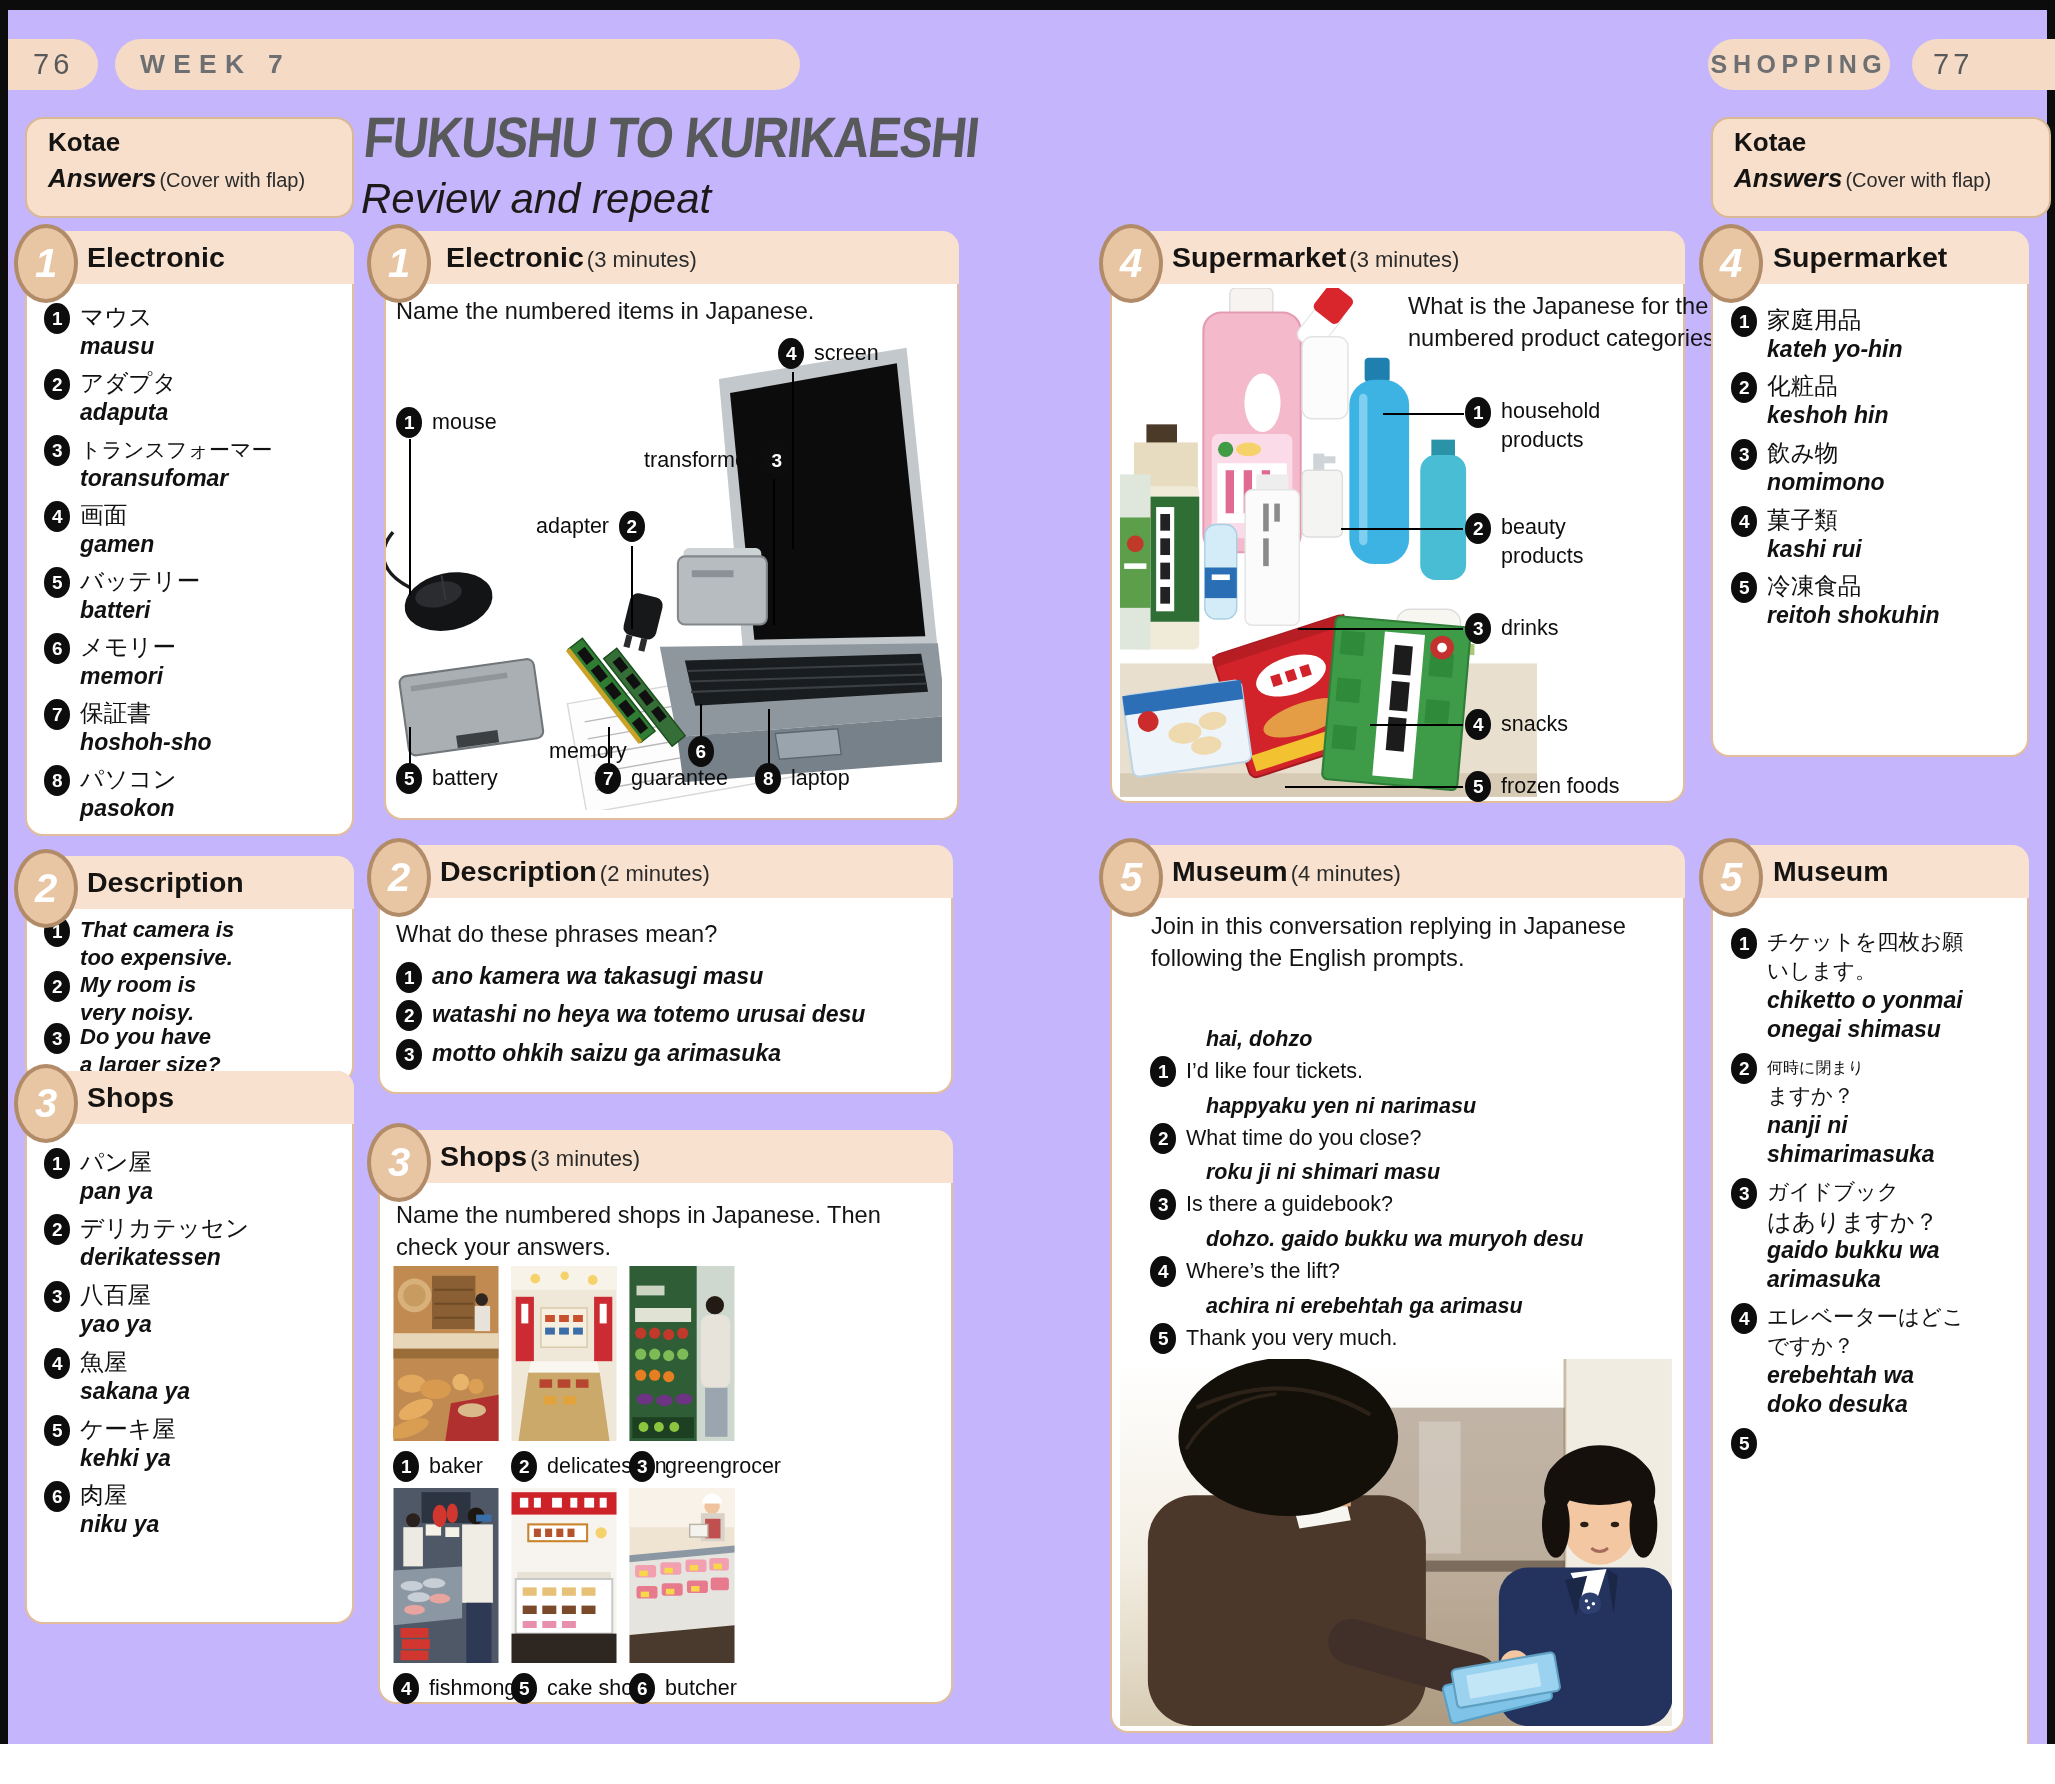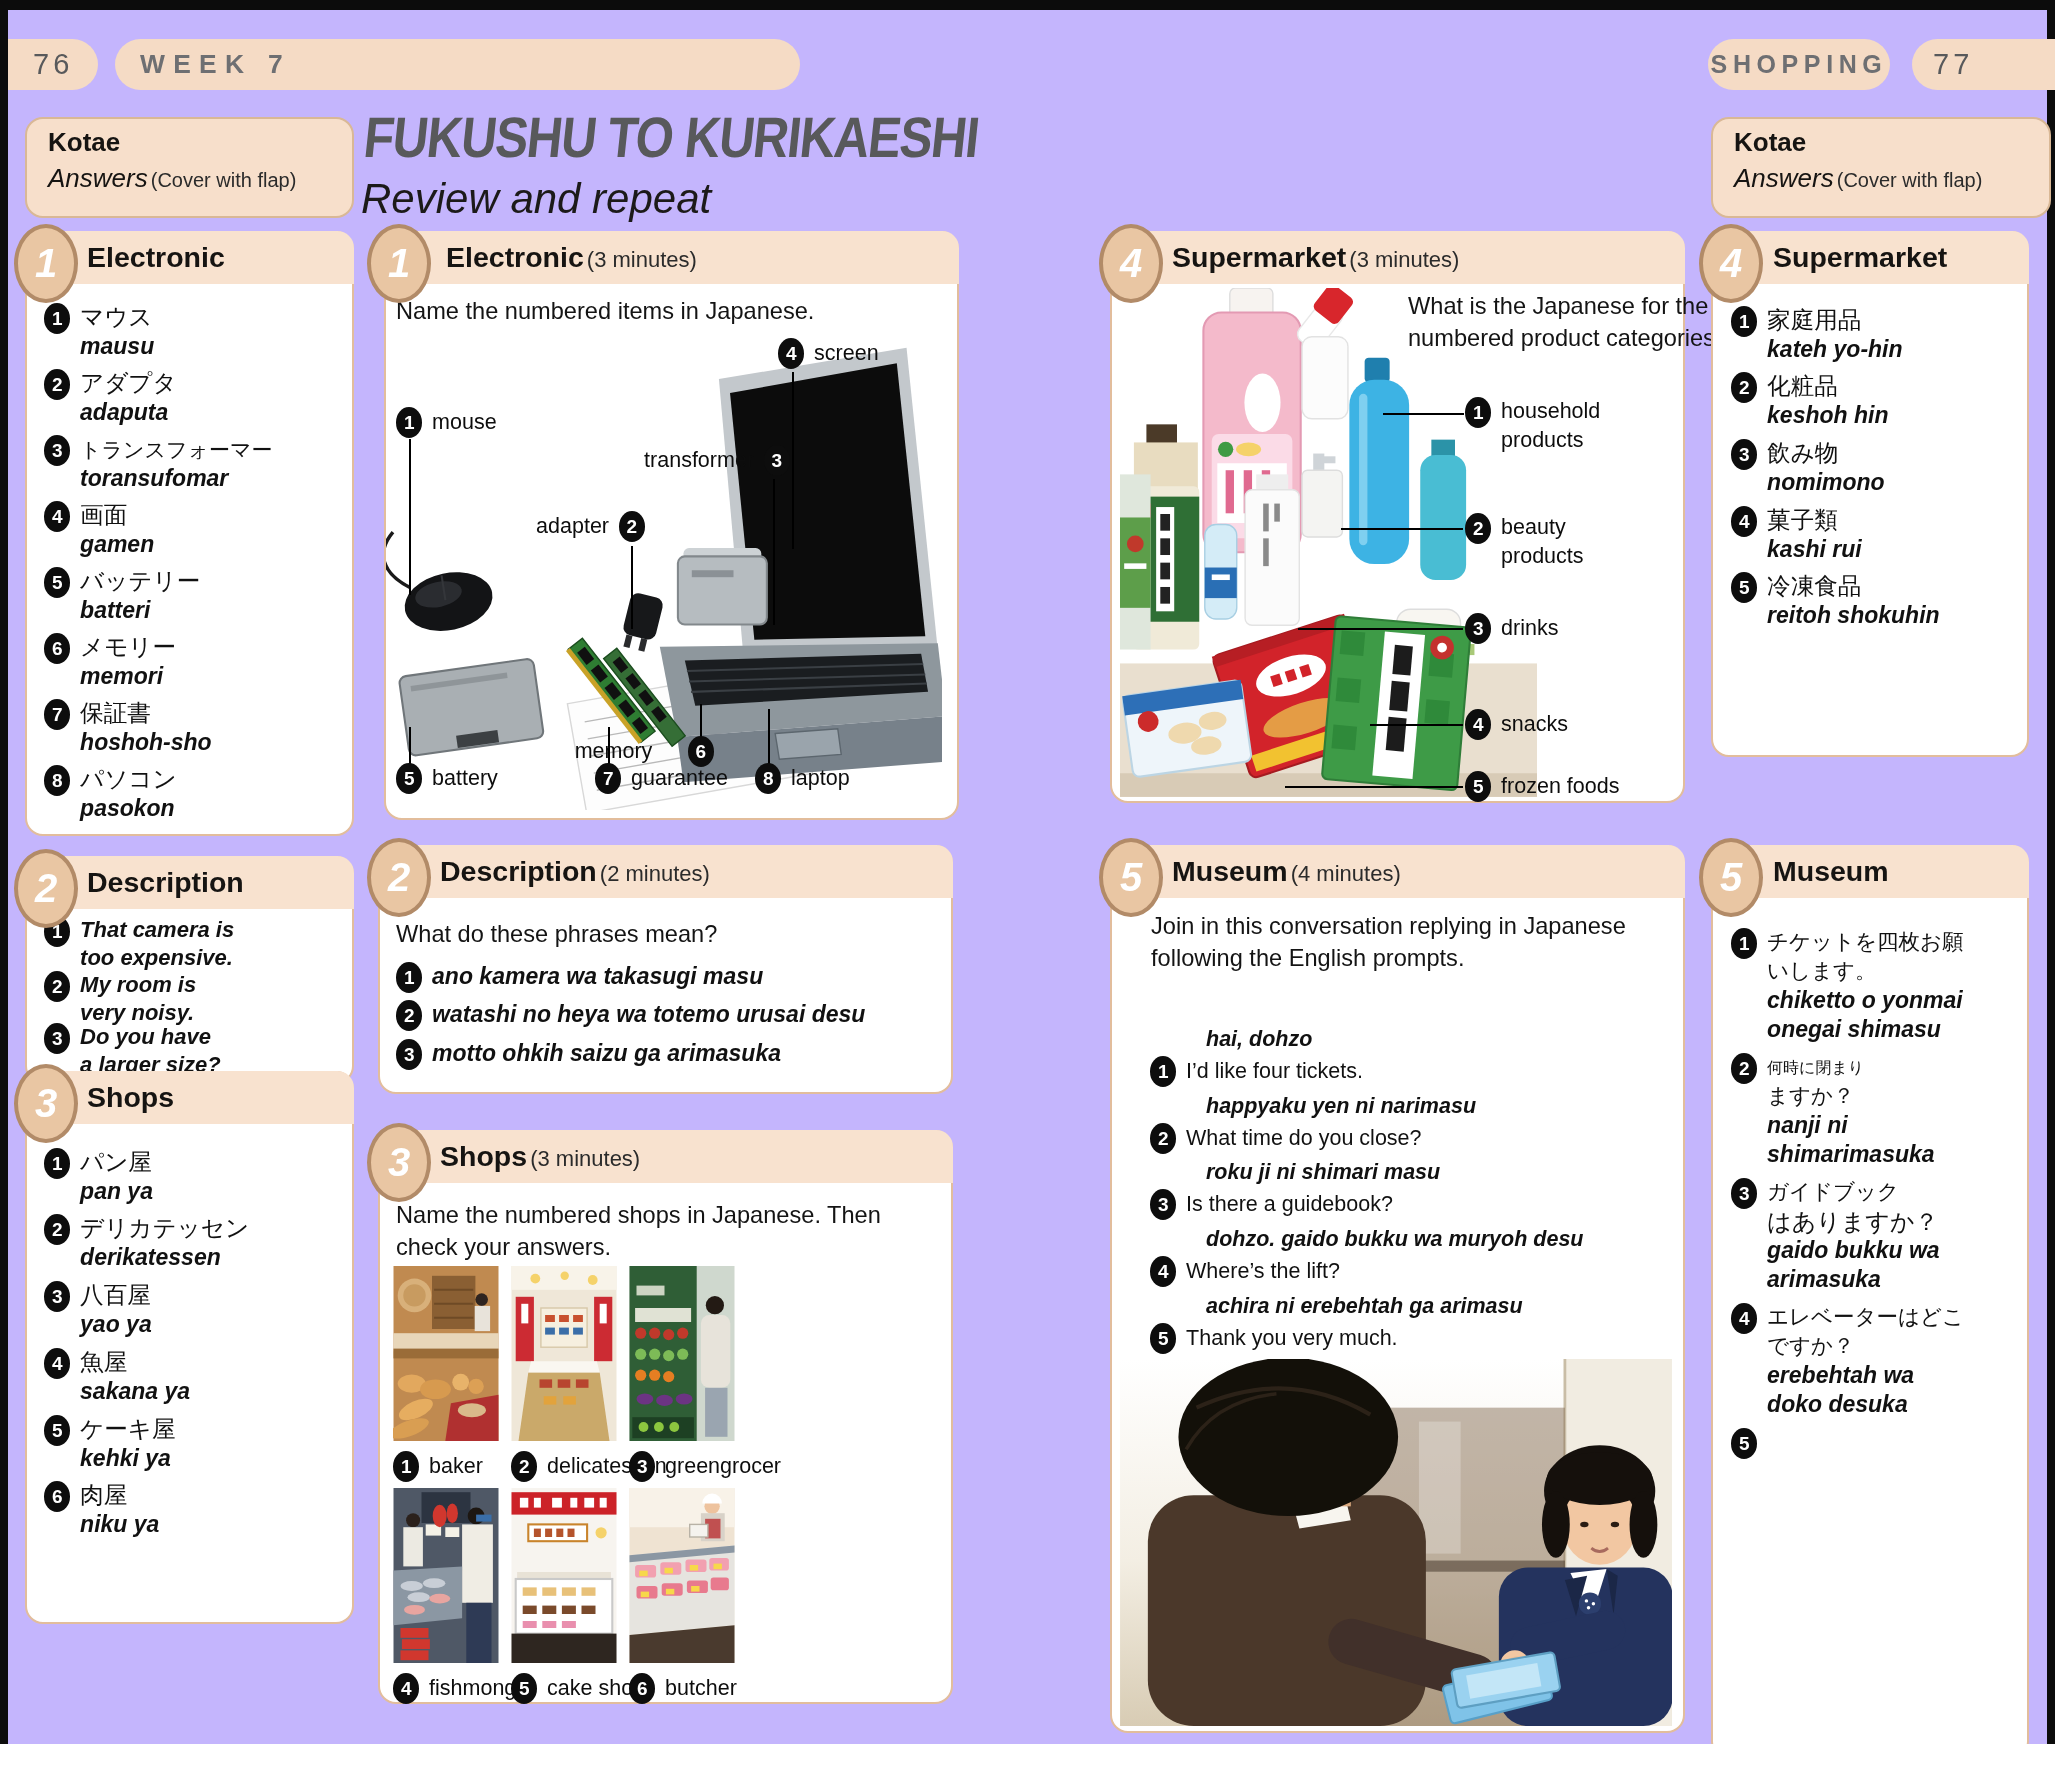--- a/index.html
+++ b/index.html
@@ -27,21 +27,21 @@
   .instr{font-size:23.6px;color:#141414;line-height:32px;}
   .cue{font-size:21.5px;font-weight:bold;font-style:italic;color:#111;}
   .prompt{font-size:21.5px;color:#111;}
   .lbl{font-size:21.5px;color:#0d0d0d;white-space:nowrap;line-height:31px;}
   .vline{width:2.1px;background:#000;}
   .hline{height:2.1px;background:#000;}
   .title{font-weight:bold;font-size:57px;color:#58595b;letter-spacing:-1.4px;white-space:nowrap;
          transform:skewX(-6deg) scaleX(.86);transform-origin:left bottom;}
   .subtitle{font-style:italic;font-size:42px;color:#1c1a19;white-space:nowrap;}
   .flap .l1{font-weight:bold;font-size:26px;color:#161412;}
-  .flap .l2b{font-weight:normal;font-style:italic;font-size:26px;color:#161412;}
+  .flap .l2b{font-weight:bold;font-style:italic;font-size:26px;color:#161412;}
   .flap .l2n{font-size:20px;color:#2b2b2b;}
 </style>
 </head>
 <body>
 
 <div id="page">
 
   <div class="abs bar" style="left:0;top:0;width:2056px;height:9.7px"></div>
   <div class="abs bar" style="left:0;top:0;width:8.3px;height:1785px"></div>
   <div class="abs bar" style="left:2047px;top:0;width:8.3px;height:1785px"></div>
@@ -315,21 +315,21 @@
     </div>
   <div class="abs row" style="left:608px;top:445px">
       <span class="lbl" style="width:146px;text-align:right">transformer</span>
       <span class="badge">3</span>
     </div>
   <div class="abs row" style="left:485px;top:511px">
       <span class="lbl" style="width:124px;text-align:right">adapter</span>
       <span class="badge">2</span>
     </div>
   <div class="abs row" style="left:549px;top:736px">
-      <span class="lbl" style="width:129px;text-align:center">memory</span>
+      <span class="lbl" style="width:129px;text-align:left">memory</span>
       <span class="badge">6</span>
     </div>
   <div class="abs row" style="left:396px;top:763px">
       <span class="badge">5</span>
       <span class="lbl">battery</span>
     </div>
   <div class="abs row" style="left:595px;top:763px">
       <span class="badge">7</span>
       <span class="lbl">guarantee</span>
     </div>

